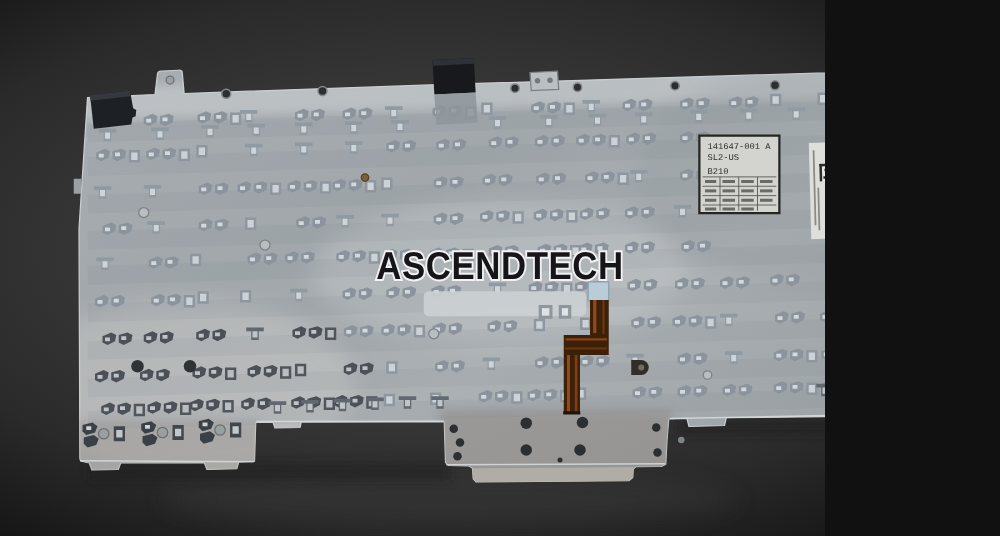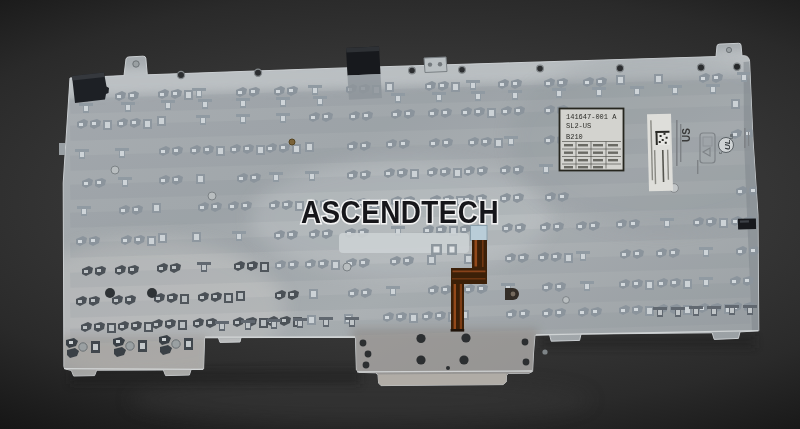--- a/index.html
+++ b/index.html
@@ -1,15 +1,15 @@
 <!DOCTYPE html>
 <html><head><meta charset="utf-8">
 <style>
 html,body{margin:0;padding:0;background:#111;}
-#stage{position:relative;width:800px;height:429px;overflow:hidden;
+#stage{position:relative;width:660px;height:429px;overflow:hidden;
  background:radial-gradient(ellipse 108% 82% at 53% 47%, #3e3e3e 0%, #353535 40%, #2a2a2a 60%, #151515 82%, #060606 100%);
  font-family:"Liberation Sans", sans-serif;}
 svg{position:absolute;left:0;top:0;}
 </style></head><body>
 
 <div id="stage">
 <svg width="800" height="429" viewBox="0 0 800 429">
 <defs>
 <linearGradient id="plateg" x1="0" y1="0" x2="1" y2="1">
  <stop offset="0" stop-color="#a9aeb2"></stop>

